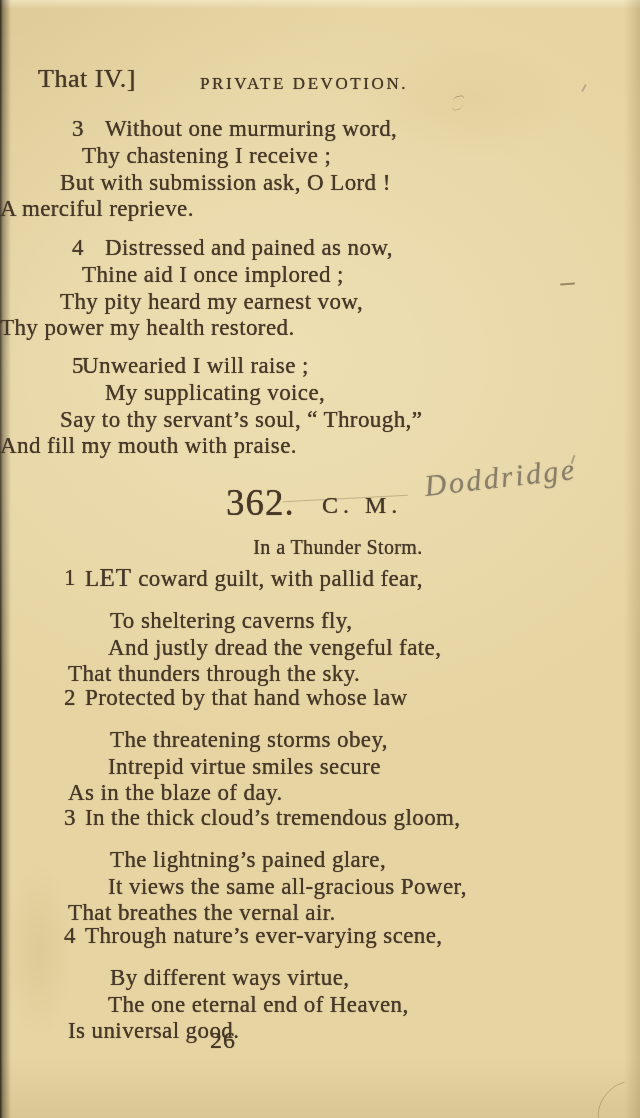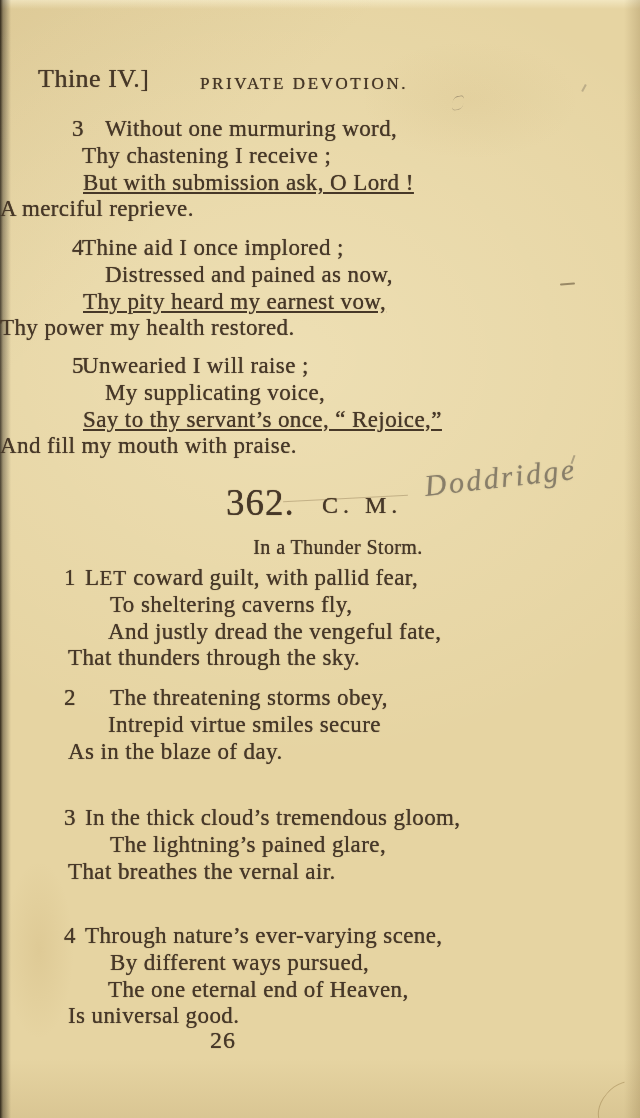--- a/index.html
+++ b/index.html
@@ -34,30 +34,30 @@
     font-size:23px; line-height:26.8px;
   }
   .prev .num{ left:72px; }
   .cur  .num{ left:64px; }
   .line{
     font-size:23px; line-height:26.8px; letter-spacing:0.4px;
     white-space:pre;
   }
   .prev .l0{ margin-left:105px; }
   .prev .l1{ margin-left:82px; }
-  .prev .l2{ margin-left:83px;text-decoration:underline;  }
+  .prev .l2{ margin-left:60px;  }
   .prev .l3{ }
   .cur  .l0{ margin-left:85px;  }
-  .cur  .l1{ margin-left:110px; }
+  .cur  .l1{ margin-left:110px;margin-top:15px; }
   .cur  .l2{ margin-left:108px;  }
   .cur  .l3{ margin-left:68px; }
   #pv3{ top:116px; } #pv4{ top:235px; } #pv5{ top:353px; }
   #cv1{ top:565px; } #cv2{ top:685px; } #cv3{ top:805px; } #cv4{ top:923px; }
   .lead-cap{ font-size:23px; }
-  .lead-small{ font-size:21px; letter-spacing:1px; }
+  .lead-small{ font-size:25px; letter-spacing:1px; }
   .hymn-number{
     position:absolute; top:481px; left:226px;
     font-size:37px; letter-spacing:1px;
   }
   .hymn-meter{
     position:absolute; top:492px; left:322px;
     font-size:24px; letter-spacing:5px;
   }
   .subtitle{
     position:absolute; top:536px; left:0; width:630px;
@@ -95,78 +95,80 @@
   .stain-a{ top:860px; left:4px; width:70px; height:180px;
     background:radial-gradient(ellipse at center, rgba(165,128,60,0.12), rgba(165,128,60,0) 70%); }
   .stain-b{ top:40px; left:360px; width:220px; height:120px;
     background:radial-gradient(ellipse at center, rgba(170,135,70,0.08), rgba(170,135,70,0) 70%); }
 </style>
 </head>
 <body>
 
 <div class="page">
 
-  <div class="part-label ink">Thine IV.]</div>
+  <div class="part-label ink">That IV.]</div>
   <div class="running-title ink">PRIVATE DEVOTION.</div>
 
   <div class="verse prev" id="pv3">
     <span class="num ink">3</span>
     <div class="line ink l0">Without one murmuring word,</div>
     <div class="line ink l1">Thy chastening I receive ;</div>
     <div class="line ink l2">But with submission ask, O Lord !</div>
     <div class="line ink l3">A merciful reprieve.</div>
   </div>
 
   <div class="verse prev" id="pv4">
     <span class="num ink">4</span>
+    <div class="line ink l0">Distressed and pained as now,</div>
     <div class="line ink l1">Thine aid I once implored ;</div>
-    <div class="line ink l0">Distressed and pained as now,</div>
     <div class="line ink l2">Thy pity heard my earnest vow,</div>
     <div class="line ink l3">Thy power my health restored.</div>
   </div>
 
   <div class="verse prev" id="pv5">
     <span class="num ink">5</span>
     <div class="line ink l1">Unwearied I will raise ;</div>
     <div class="line ink l0">My supplicating voice,</div>
-    <div class="line ink l2">Say to thy servant’s once, “ Rejoice,”</div>
+    <div class="line ink l2">Say to thy servant’s soul, “ Through,”</div>
     <div class="line ink l3">And fill my mouth with praise.</div>
   </div>
 
   <div class="hymn-number ink">362.</div>
   <div class="hymn-meter ink">C. M.</div>
   <div class="handwriting">Doddridge</div>
   <div class="subtitle ink">In a Thunder Storm.</div>
 
   <div class="verse cur" id="cv1">
     <span class="num ink">1</span>
     <div class="line ink l0"><span class="lead-cap">L</span><span class="lead-small">ET</span><span> coward guilt, with pallid fear,</span></div>
     <div class="line ink l1">To sheltering caverns fly,</div>
     <div class="line ink l2">And justly dread the vengeful fate,</div>
     <div class="line ink l3">That thunders through the sky.</div>
   </div>
 
   <div class="verse cur" id="cv2">
     <span class="num ink">2</span>
+    <div class="line ink l0">Protected by that hand whose law</div>
     <div class="line ink l1">The threatening storms obey,</div>
     <div class="line ink l2">Intrepid virtue smiles secure</div>
     <div class="line ink l3">As in the blaze of day.</div>
   </div>
 
   <div class="verse cur" id="cv3">
     <span class="num ink">3</span>
     <div class="line ink l0">In the thick cloud’s tremendous gloom,</div>
     <div class="line ink l1">The lightning’s pained glare,</div>
+    <div class="line ink l2">It views the same all-gracious Power,</div>
     <div class="line ink l3">That breathes the vernal air.</div>
   </div>
 
   <div class="verse cur" id="cv4">
     <span class="num ink">4</span>
     <div class="line ink l0">Through nature’s ever-varying scene,</div>
-    <div class="line ink l1">By different ways pursued,</div>
+    <div class="line ink l1">By different ways virtue,</div>
     <div class="line ink l2">The one eternal end of Heaven,</div>
     <div class="line ink l3">Is universal good.</div>
   </div>
 
   <div class="page-number ink">26</div>
 
   <div class="mark squiggle"></div>
   <div class="mark tick"></div>
   <div class="mark margin-dash"></div>
   <div class="mark scratch"></div>

